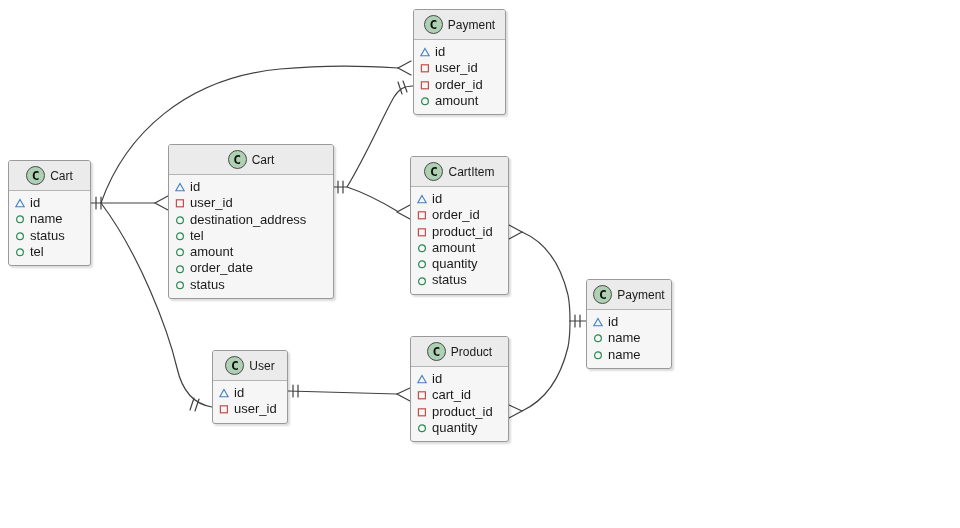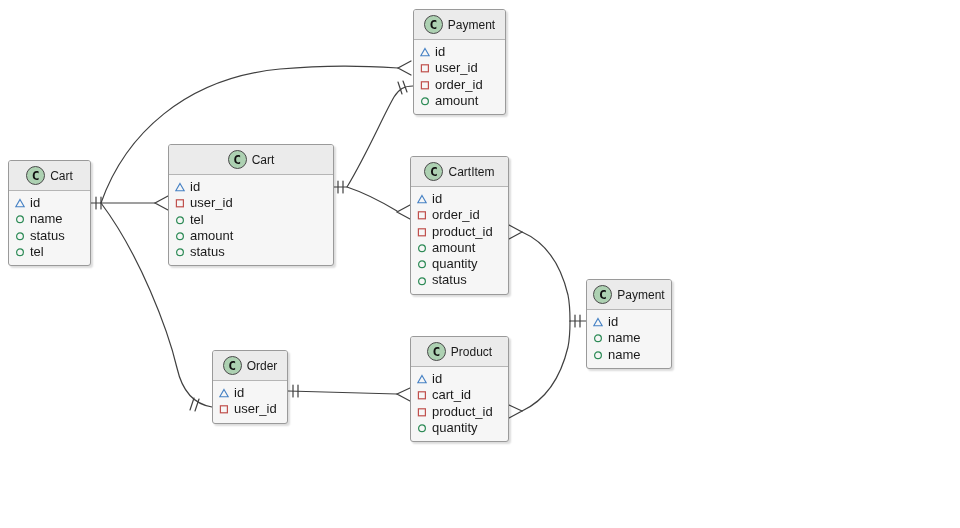--- a/index.html
+++ b/index.html
@@ -152,36 +152,52 @@
             </svg>
           </span>
           <span>user_id</span>
         </div>
         <div class="field-row">
           <span class="field-icon">
             <svg width="10" height="10" viewBox="0 0 10 10">
               <circle cx="5" cy="5.3" r="3.4" fill="none" stroke="#2E8B57" stroke-width="1.2"></circle>
             </svg>
           </span>
+          <span>destination_address</span>
+        </div>
+        <div class="field-row">
+          <span class="field-icon">
+            <svg width="10" height="10" viewBox="0 0 10 10">
+              <circle cx="5" cy="5.3" r="3.4" fill="none" stroke="#2E8B57" stroke-width="1.2"></circle>
+            </svg>
+          </span>
           <span>tel</span>
         </div>
         <div class="field-row">
           <span class="field-icon">
             <svg width="10" height="10" viewBox="0 0 10 10">
               <circle cx="5" cy="5.3" r="3.4" fill="none" stroke="#2E8B57" stroke-width="1.2"></circle>
             </svg>
           </span>
           <span>amount</span>
         </div>
         <div class="field-row">
           <span class="field-icon">
             <svg width="10" height="10" viewBox="0 0 10 10">
               <circle cx="5" cy="5.3" r="3.4" fill="none" stroke="#2E8B57" stroke-width="1.2"></circle>
             </svg>
           </span>
+          <span>order_date</span>
+        </div>
+        <div class="field-row">
+          <span class="field-icon">
+            <svg width="10" height="10" viewBox="0 0 10 10">
+              <circle cx="5" cy="5.3" r="3.4" fill="none" stroke="#2E8B57" stroke-width="1.2"></circle>
+            </svg>
+          </span>
           <span>status</span>
         </div>
       </div>
     </div>
     <div class="entity" style="left: 8px; top: 160px; width: 83px;">
       <div class="entity-header">
         <span class="class-badge">C</span>
         <span class="entity-title">Cart</span>
       </div>
       <div class="entity-body">
@@ -303,21 +319,21 @@
               <circle cx="5" cy="5.3" r="3.4" fill="none" stroke="#2E8B57" stroke-width="1.2"></circle>
             </svg>
           </span>
           <span>name</span>
         </div>
       </div>
     </div>
     <div class="entity" style="left: 212px; top: 350px; width: 76px;">
       <div class="entity-header">
         <span class="class-badge">C</span>
-        <span class="entity-title">Order</span>
+        <span class="entity-title">User</span>
       </div>
       <div class="entity-body">
         <div class="field-row">
           <span class="field-icon">
             <svg width="10" height="10" viewBox="0 0 10 10">
               <polygon points="5,1.4 9.2,8.8 0.8,8.8" fill="none" stroke="#4581C4" stroke-width="1.1"></polygon>
             </svg>
           </span>
           <span>id</span>
         </div>

